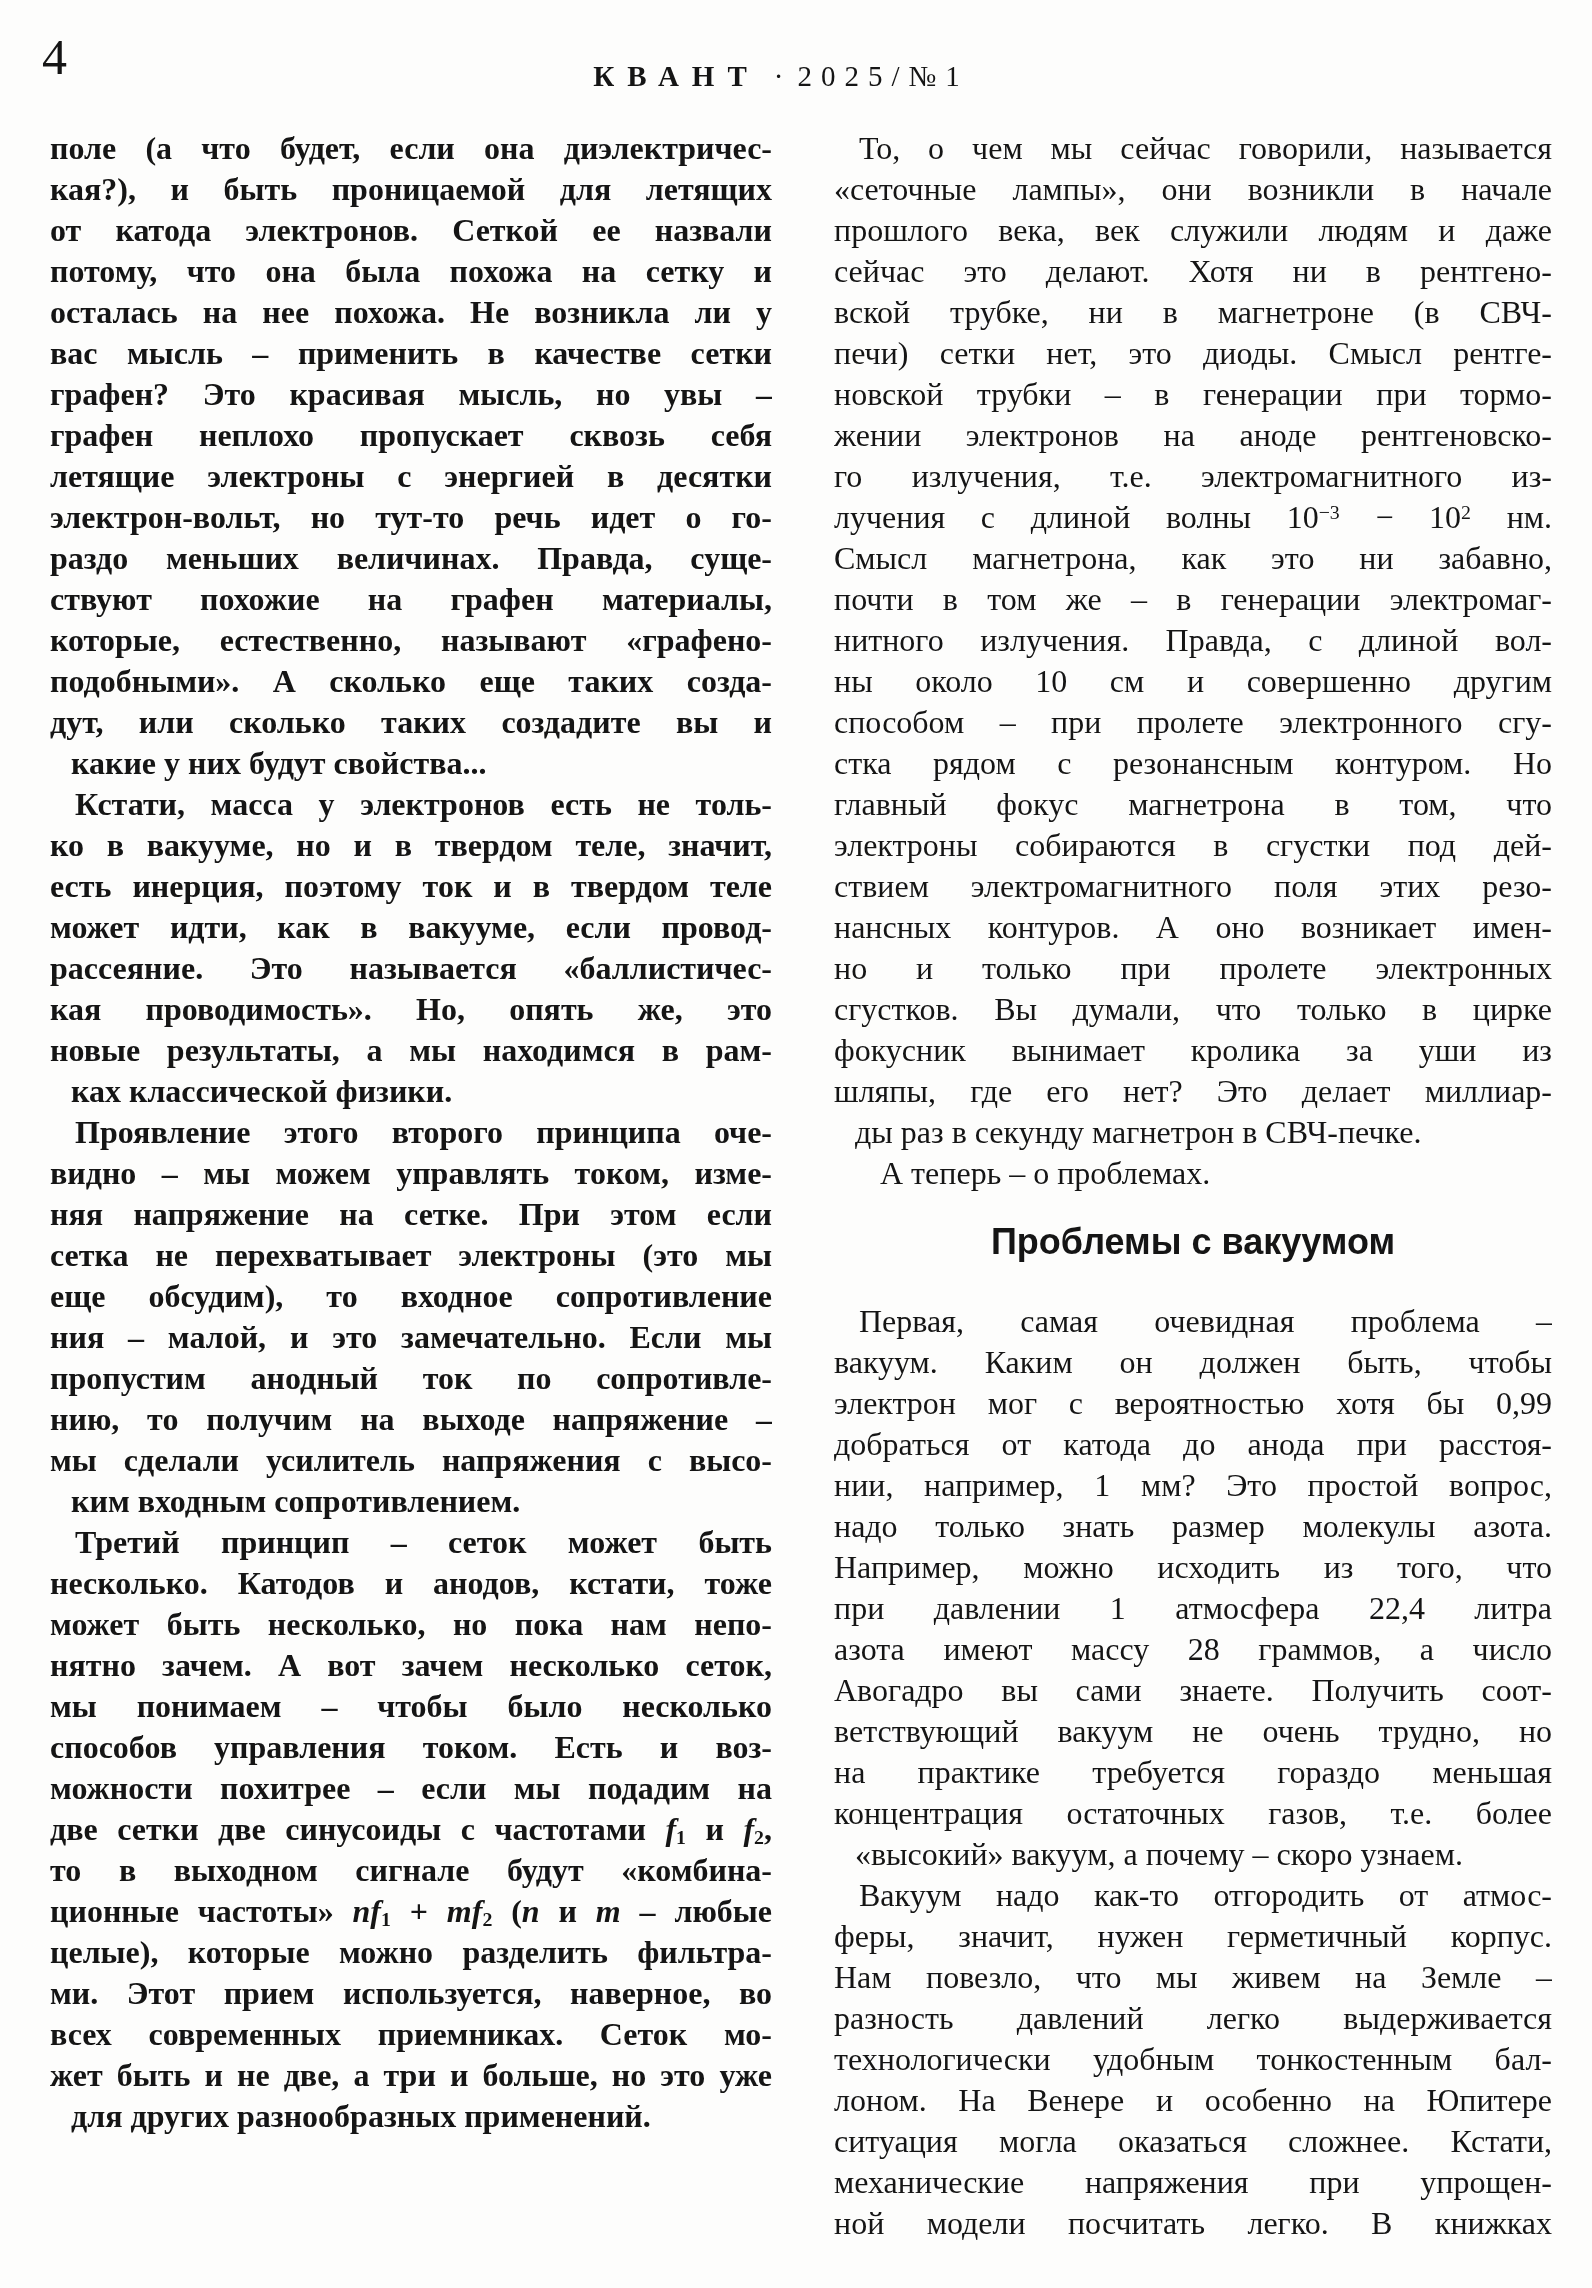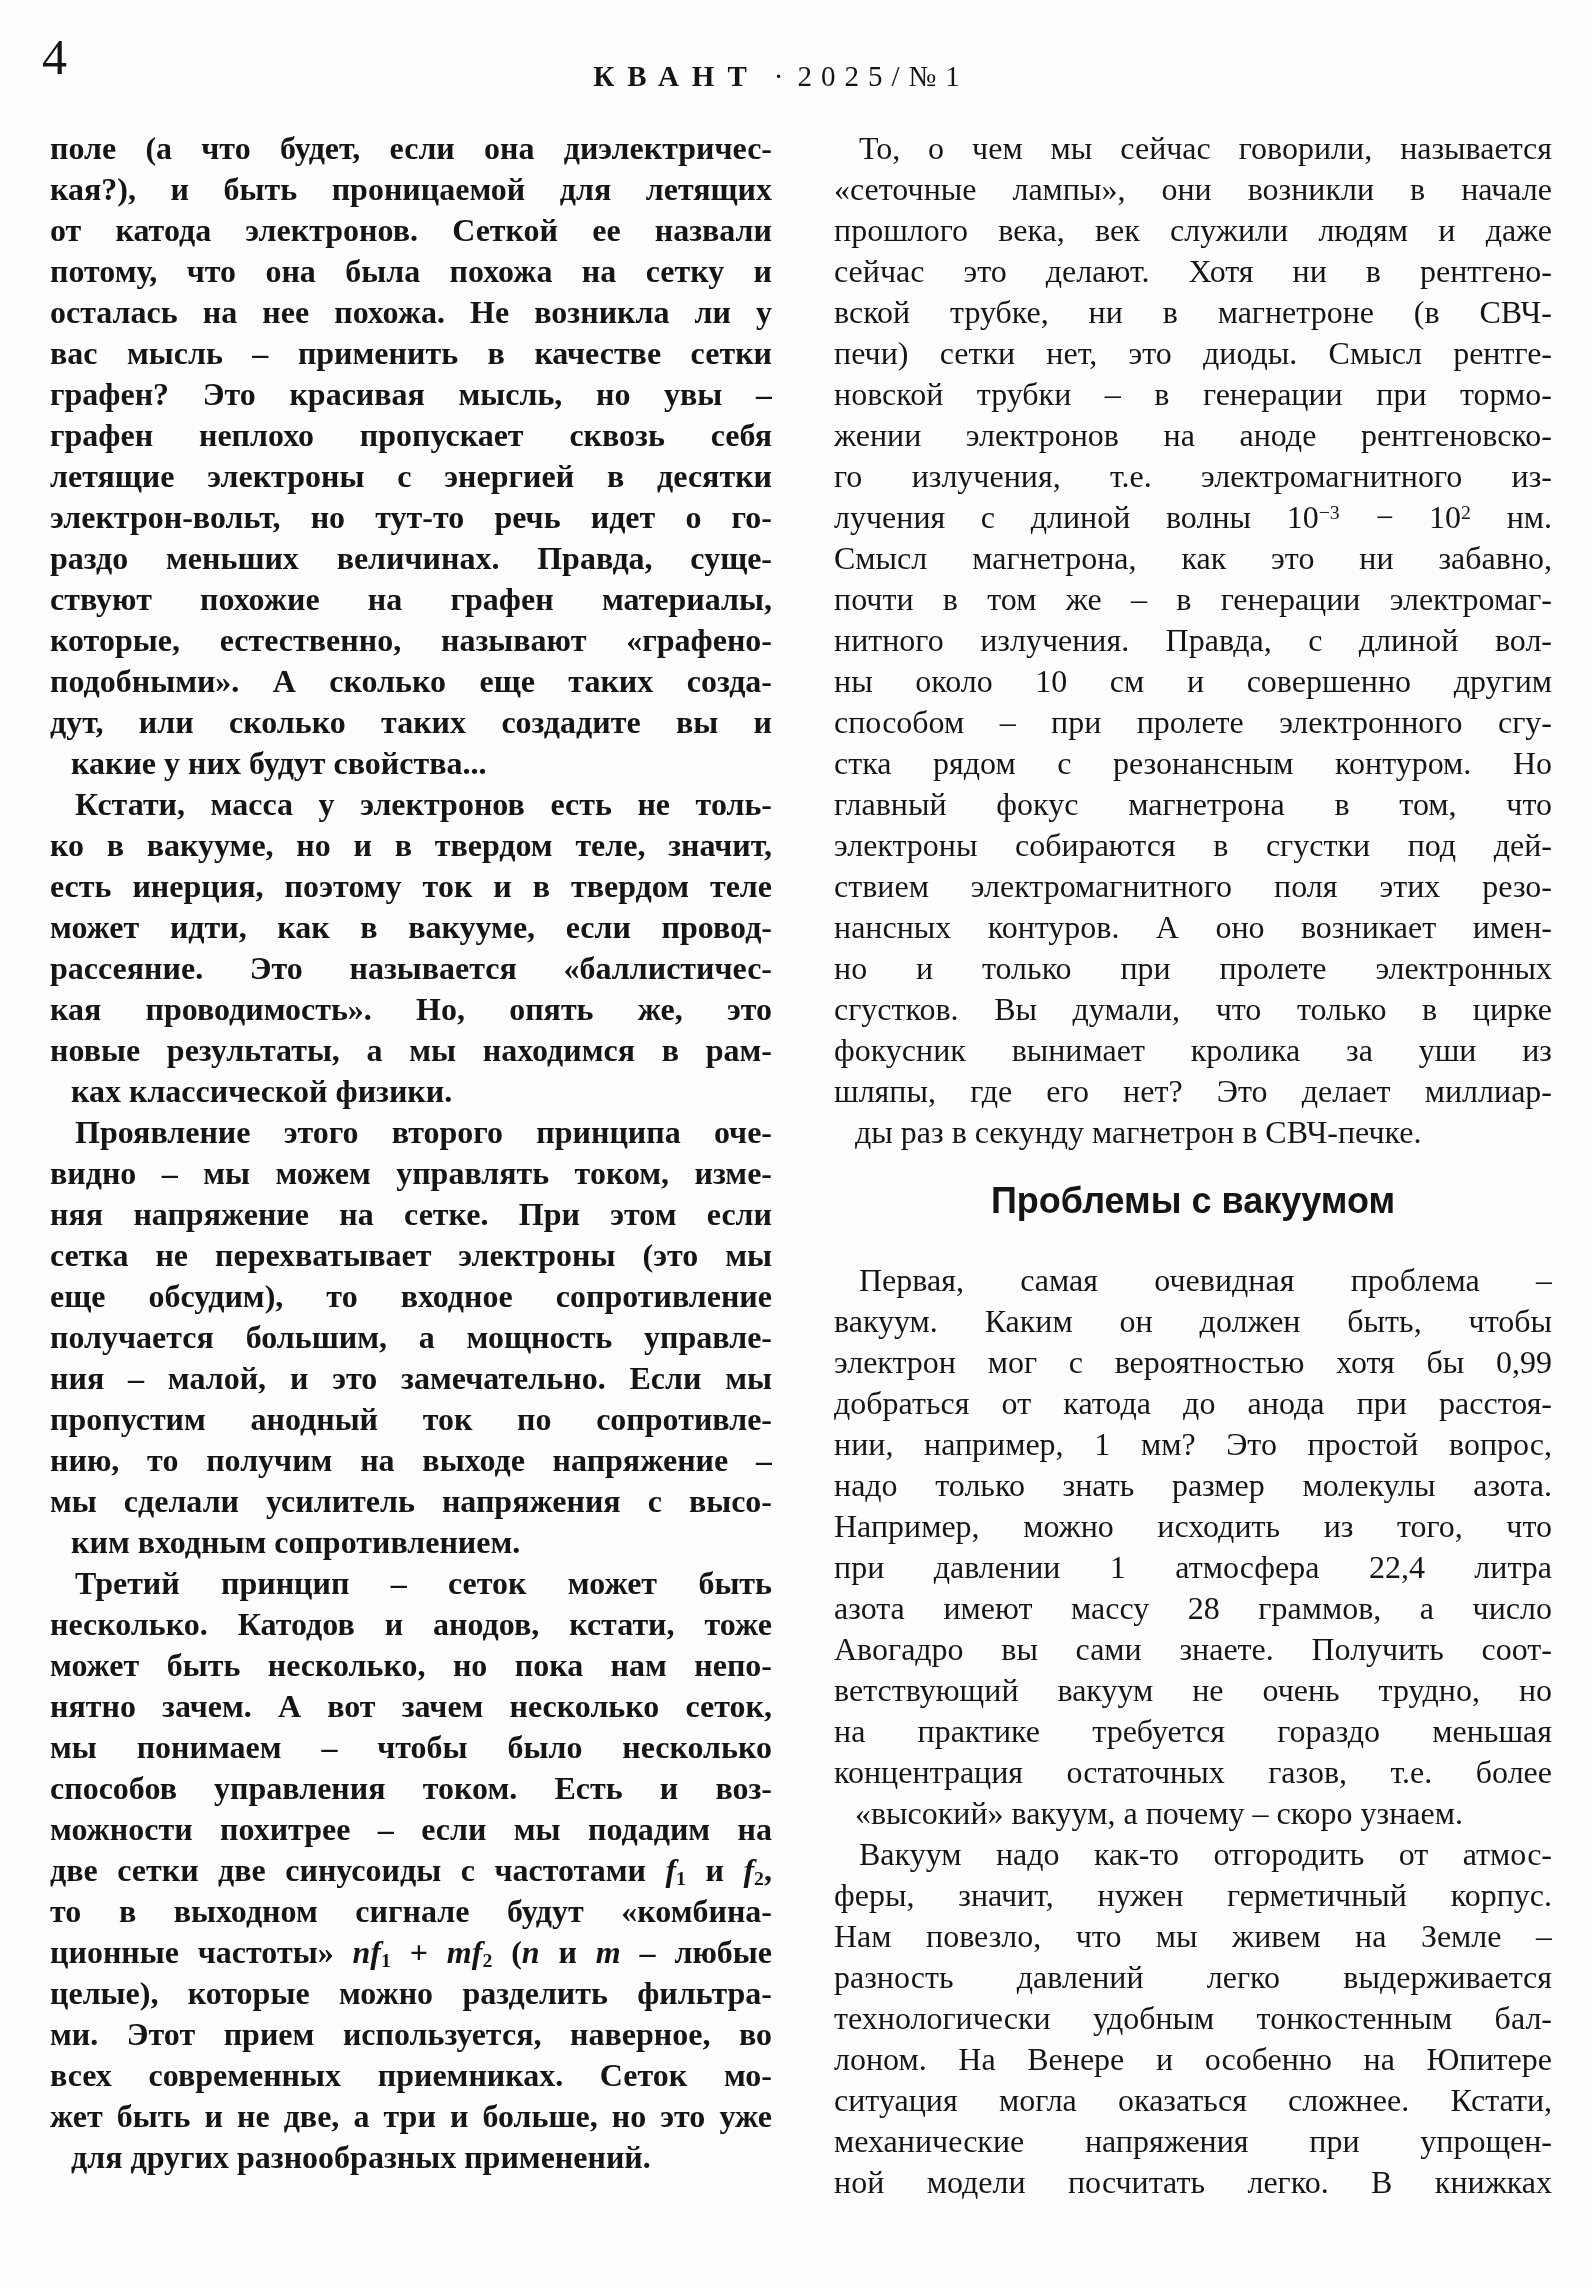--- a/index.html
+++ b/index.html
@@ -102,21 +102,20 @@
         <div class="tline">кая проводимость». Но, опять же, это</div>
         <div class="tline">новые результаты, а мы находимся в рам-</div>
         <div class="tline lastline">ках классической физики.</div>
       </div>
       <div class="para">
         <div class="tline indent">Проявление этого второго принципа оче-</div>
         <div class="tline">видно – мы можем управлять током, изме-</div>
         <div class="tline">няя напряжение на сетке. При этом если</div>
         <div class="tline">сетка не перехватывает электроны (это мы</div>
         <div class="tline">еще обсудим), то входное сопротивление</div>
-        <div class="tline">получается большим, а мощность управле-</div>
         <div class="tline">ния – малой, и это замечательно. Если мы</div>
         <div class="tline">пропустим анодный ток по сопротивле-</div>
         <div class="tline">нию, то получим на выходе напряжение –</div>
         <div class="tline">мы сделали усилитель напряжения с высо-</div>
         <div class="tline lastline">ким входным сопротивлением.</div>
       </div>
       <div class="para">
         <div class="tline indent">Третий принцип – сеток может быть</div>
         <div class="tline">несколько. Катодов и анодов, кстати, тоже</div>
         <div class="tline">может быть несколько, но пока нам непо-</div>
@@ -155,20 +154,23 @@
         <div class="tline">главный фокус магнетрона в том, что</div>
         <div class="tline">электроны собираются в сгустки под дей-</div>
         <div class="tline">ствием электромагнитного поля этих резо-</div>
         <div class="tline">нансных контуров. А оно возникает имен-</div>
         <div class="tline">но и только при пролете электронных</div>
         <div class="tline">сгустков. Вы думали, что только в цирке</div>
         <div class="tline">фокусник вынимает кролика за уши из</div>
         <div class="tline">шляпы, где его нет? Это делает миллиар-</div>
         <div class="tline lastline">ды раз в секунду магнетрон в СВЧ-печке.</div>
       </div>
+      <div class="para">
+        <div class="tline indent lastline">А теперь – о проблемах.</div>
+      </div>
       <div class="section-heading">Проблемы с вакуумом</div>
       <div class="para">
         <div class="tline indent">Первая, самая очевидная проблема –</div>
         <div class="tline">вакуум. Каким он должен быть, чтобы</div>
         <div class="tline">электрон мог с вероятностью хотя бы 0,99</div>
         <div class="tline">добраться от катода до анода при расстоя-</div>
         <div class="tline">нии, например, 1 мм? Это простой вопрос,</div>
         <div class="tline">надо только знать размер молекулы азота.</div>
         <div class="tline">Например, можно исходить из того, что</div>
         <div class="tline">при давлении 1 атмосфера 22,4 литра</div>

